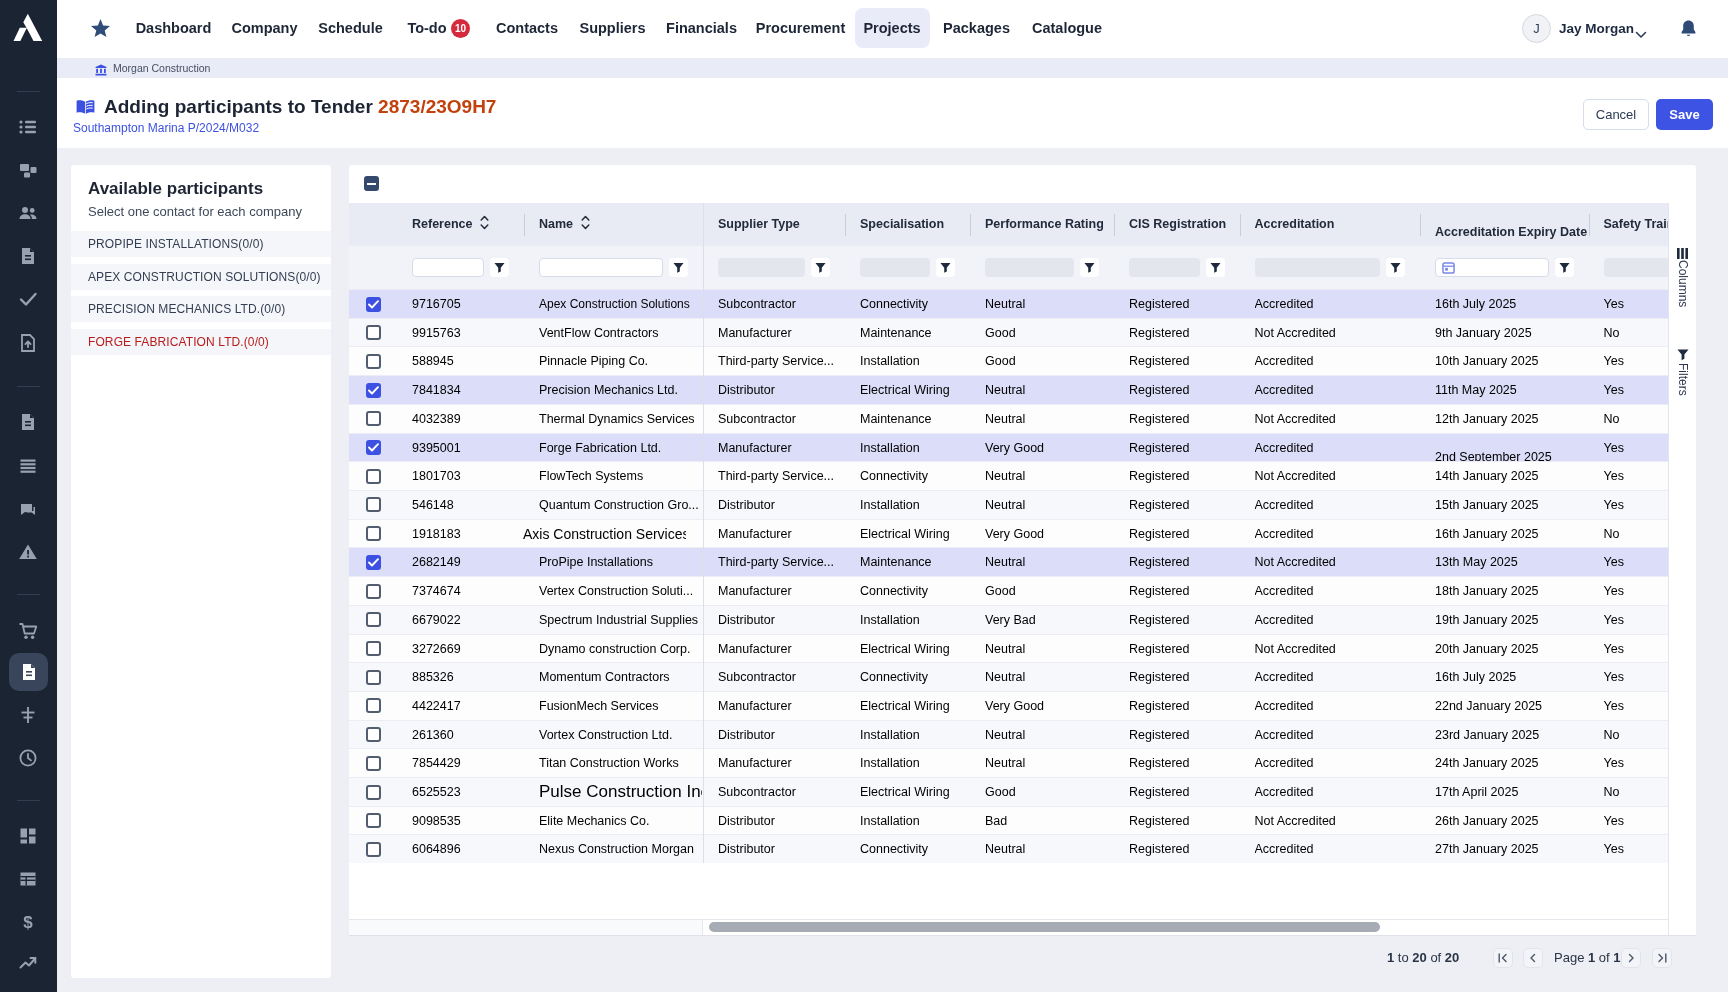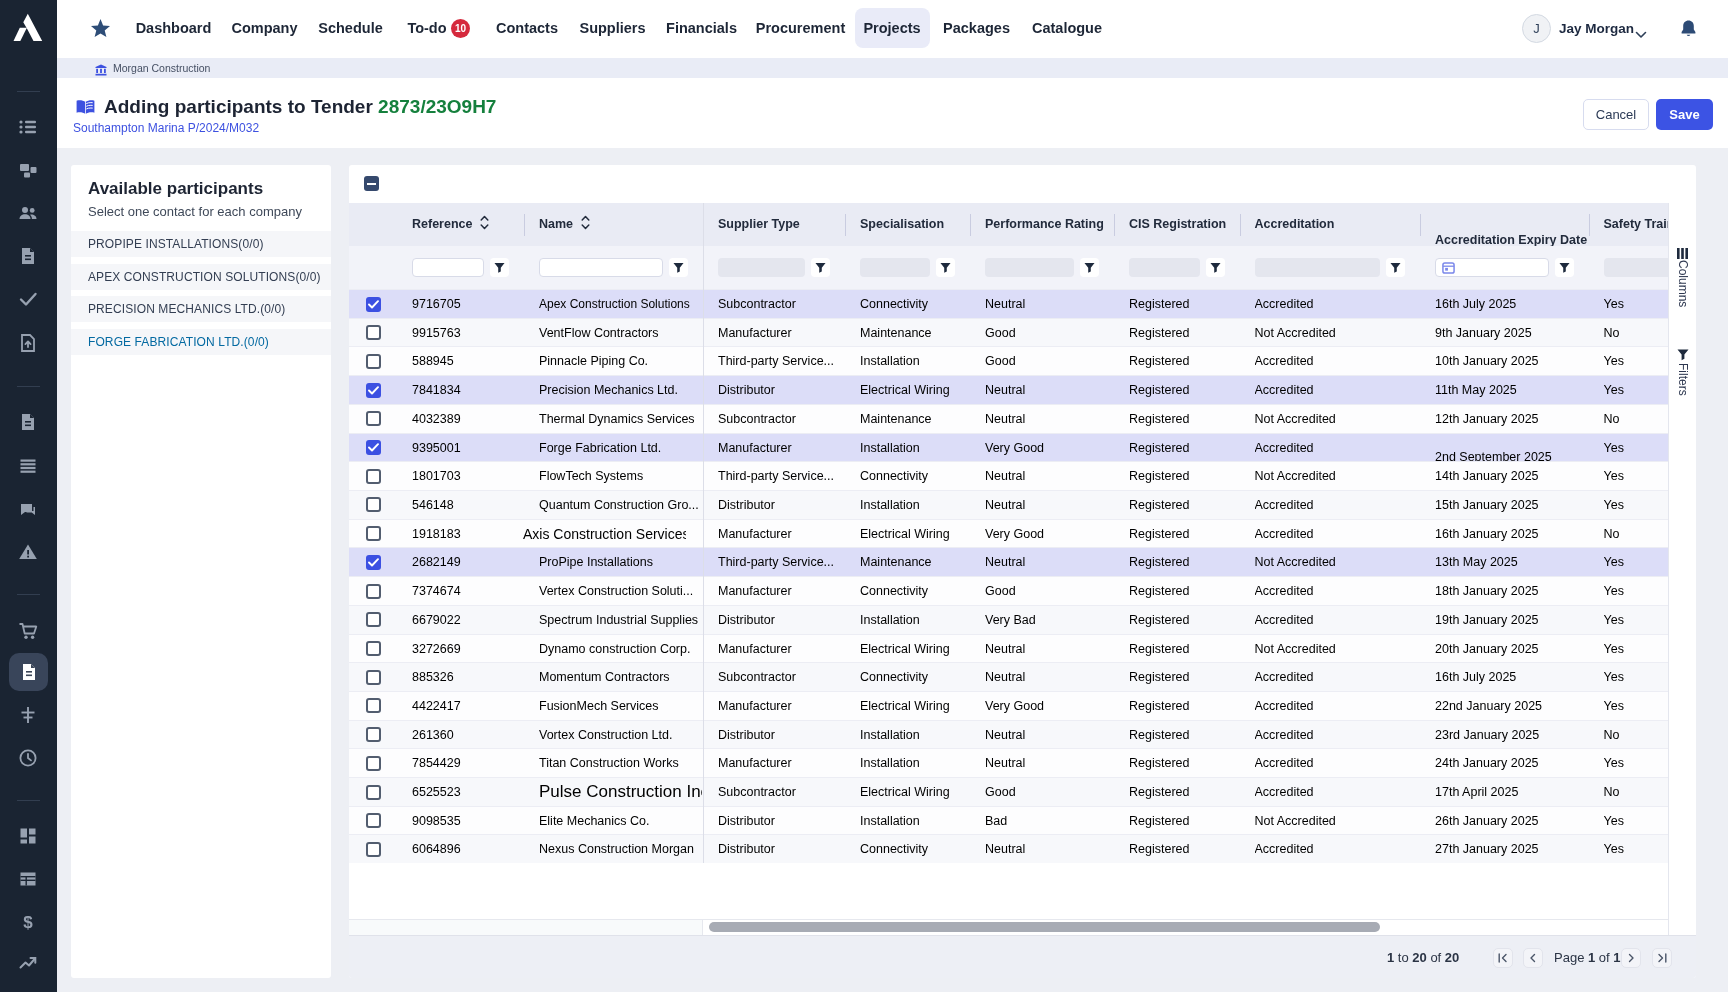--- a/index.html
+++ b/index.html
@@ -142,31 +142,31 @@
       <rect x=".5" y="9.8" width="11" height="1.7" fill="#3d51e0"></rect>
     </svg></div>
 <div class="abs" style="left:113px;top:58px;height:20px;line-height:20px;font-size:10.5px;color:#454f63">Morgan Construction</div>
 <div class="abs" style="left:76px;top:100px"><svg width="19" height="15" viewBox="0 0 19 15">
       <path d="M9.5 2C8 .8 5.8.3 3.5.3c-1 0-2 .1-2.9.4v12c.9-.3 1.9-.4 2.9-.4 2.3 0 4.5.5 6 1.7 1.5-1.2 3.7-1.7 6-1.7 1 0 2 .1 2.9.4V.7c-.9-.3-1.9-.4-2.9-.4-2.3 0-4.5.5-6 1.7z" fill="#3d51e0"></path>
       <path d="M10.3 3.6c1.2-.7 2.9-1 4.6-1 .6 0 1.2 0 1.8.1" stroke="#fff" stroke-width="1" fill="none"></path>
       <path d="M10.3 6.3c1.2-.7 2.9-1 4.6-1 .6 0 1.2 0 1.8.1" stroke="#fff" stroke-width="1" fill="none"></path>
       <path d="M10.3 9c1.2-.7 2.9-1 4.6-1 .6 0 1.2 0 1.8.1" stroke="#fff" stroke-width="1" fill="none"></path>
       <path d="M9.5 2v12" stroke="#fff" stroke-width=".8"></path>
     </svg></div>
-<div class="abs" style="left:104px;top:96px;font-size:19px;font-weight:bold;color:#1d2433;white-space:nowrap">Adding participants to Tender <span style="color:#15803d">2873/23O9H7</span></div>
+<div class="abs" style="left:104px;top:96px;font-size:19px;font-weight:bold;color:#1d2433;white-space:nowrap">Adding participants to Tender <span style="color:#c2410c">2873/23O9H7</span></div>
 <div class="abs" style="left:73px;top:121px;font-size:12px;color:#3d51e0">Southampton Marina P/2024/M032</div>
 <div class="abs" style="left:1583px;top:99px;width:66px;height:31px;background:#fff;border:1px solid #d7dcef;border-radius:5px;box-sizing:border-box;text-align:center;line-height:29px;font-size:13px;color:#2b3a55">Cancel</div>
 <div class="abs" style="left:1656px;top:99px;width:57px;height:31px;background:#3c53e4;border-radius:5px;text-align:center;line-height:31px;font-size:13px;font-weight:bold;color:#fff">Save</div>
 <div class="abs" style="left:71px;top:165px;width:260px;height:813px;background:#fff;border-radius:3px">
     <div class="abs" style="left:17px;top:14px;font-size:17px;font-weight:bold;color:#1d2433">Available participants</div>
     <div class="abs" style="left:17px;top:39px;font-size:13px;color:#3f4959">Select one contact for each company</div>
     <div style="position:absolute;left:0;top:66.0px;width:260px;height:26px;background:#f5f6f9;line-height:26px;padding-left:17px;box-sizing:border-box;font-size:12px;color:#333e52;letter-spacing:.1px;white-space:nowrap;overflow:hidden">PROPIPE INSTALLATIONS(0/0)</div>
     <div style="position:absolute;left:0;top:98.5px;width:260px;height:26px;background:#f5f6f9;line-height:26px;padding-left:17px;box-sizing:border-box;font-size:12px;color:#333e52;letter-spacing:.1px;white-space:nowrap;overflow:hidden">APEX CONSTRUCTION SOLUTIONS(0/0)</div>
     <div style="position:absolute;left:0;top:131.0px;width:260px;height:26px;background:#f5f6f9;line-height:26px;padding-left:17px;box-sizing:border-box;font-size:12px;color:#333e52;letter-spacing:.1px;white-space:nowrap;overflow:hidden">PRECISION MECHANICS LTD.(0/0)</div>
-    <div style="position:absolute;left:0;top:163.5px;width:260px;height:26px;background:#f5f6f9;line-height:26px;padding-left:17px;box-sizing:border-box;font-size:12px;color:#0369a1;letter-spacing:.1px;white-space:nowrap;overflow:hidden">FORGE FABRICATION LTD.(0/0)</div>
+    <div style="position:absolute;left:0;top:163.5px;width:260px;height:26px;background:#f5f6f9;line-height:26px;padding-left:17px;box-sizing:border-box;font-size:12px;color:#b91c1c;letter-spacing:.1px;white-space:nowrap;overflow:hidden">FORGE FABRICATION LTD.(0/0)</div>
   </div>
 <div class="abs" style="left:349px;top:165px;width:1347px;height:813px;background:#fff;border-radius:3px">
     <div class="abs" style="left:15px;top:11px;width:15px;height:15px;background:#35496d;border-radius:3px">
       <div class="abs" style="left:3px;top:6.5px;width:9px;height:2px;background:#fff"></div>
     </div>
     <div class="abs" style="left:0;top:38px;width:1319px;height:660.2px;overflow:hidden">
       <div class="abs" style="left:0;top:0;width:1439px;height:43px;background:#e9ebf4">
         <div style="position:absolute;left:63px;top:0;height:43px;line-height:43px;font-weight:bold;font-size:12.5px;color:#222b3c;white-space:nowrap">Reference<span style="margin-left:8px;position:relative;top:2px"><svg width="9" height="15" viewBox="0 0 9 15">
               <path d="M1.2 5L4.5 1.6 7.8 5" stroke="#222b3c" stroke-width="1.5" fill="none" stroke-linecap="round" stroke-linejoin="round"></path>
               <path d="M1.2 10l3.3 3.4L7.8 10" stroke="#222b3c" stroke-width="1.5" fill="none" stroke-linecap="round" stroke-linejoin="round"></path>
@@ -180,21 +180,21 @@
         <div style="position:absolute;left:369px;top:0;height:43px;line-height:43px;font-weight:bold;font-size:12.5px;color:#222b3c;white-space:nowrap">Supplier Type</div>
         <div style="position:absolute;left:496px;top:11px;width:1px;height:22px;background:#c9cce0"></div>
         <div style="position:absolute;left:511px;top:0;height:43px;line-height:43px;font-weight:bold;font-size:12.5px;color:#222b3c;white-space:nowrap">Specialisation</div>
         <div style="position:absolute;left:621px;top:11px;width:1px;height:22px;background:#c9cce0"></div>
         <div style="position:absolute;left:636px;top:0;height:43px;line-height:43px;font-weight:bold;font-size:12.5px;color:#222b3c;white-space:nowrap">Performance Rating</div>
         <div style="position:absolute;left:765px;top:11px;width:1px;height:22px;background:#c9cce0"></div>
         <div style="position:absolute;left:780px;top:0;height:43px;line-height:43px;font-weight:bold;font-size:12.5px;color:#222b3c;white-space:nowrap">CIS Registration</div>
         <div style="position:absolute;left:890.5px;top:11px;width:1px;height:22px;background:#c9cce0"></div>
         <div style="position:absolute;left:905.5px;top:0;height:43px;line-height:43px;font-weight:bold;font-size:12.5px;color:#222b3c;white-space:nowrap">Accreditation</div>
         <div style="position:absolute;left:1071.0px;top:11px;width:1px;height:22px;background:#c9cce0"></div>
-        <div style="position:absolute;left:1086.0px;top:16px;height:43px;line-height:43px;font-weight:bold;font-size:12.5px;color:#222b3c;white-space:nowrap">Accreditation Expiry Date</div>
+        <div style="position:absolute;left:1086.0px;top:8px;height:43px;line-height:43px;font-weight:bold;font-size:12.5px;color:#222b3c;white-space:nowrap">Accreditation Expiry Date</div>
         <div style="position:absolute;left:1239.5px;top:11px;width:1px;height:22px;background:#c9cce0"></div>
         <div style="position:absolute;left:1254.5px;top:0;height:43px;line-height:43px;font-weight:bold;font-size:12.5px;color:#222b3c;white-space:nowrap">Safety Training</div>
       </div>
       <div class="abs" style="left:0;top:43px;width:1439px;height:43px;background:#f2f3f9">
         <div style="position:absolute;left:63px;top:12px;width:72px;height:19px;background:#fff;border:1px solid #d8dbe8;border-radius:4px;box-sizing:border-box"></div>
         <div style="position:absolute;left:141px;top:12px;width:19px;height:19px;background:#fff;border-radius:4px;display:flex;align-items:center;justify-content:center">
           <svg width="11" height="12" viewBox="0 0 12 12">
             <path d="M.5.5h11L7.4 5.6v4.2L4.6 11.3V5.6z" fill="#1e2a3d"></path>
           </svg>
         </div>

